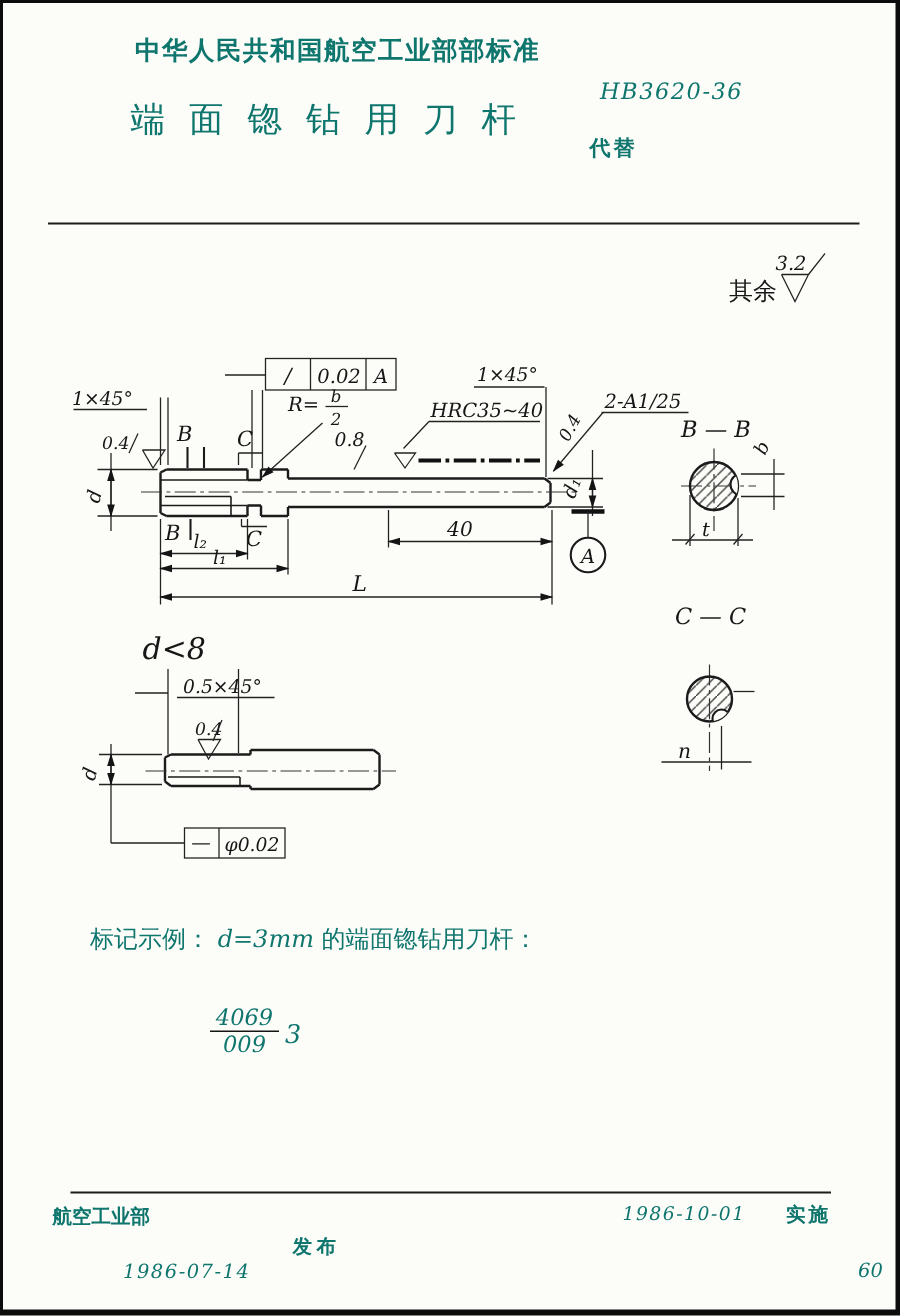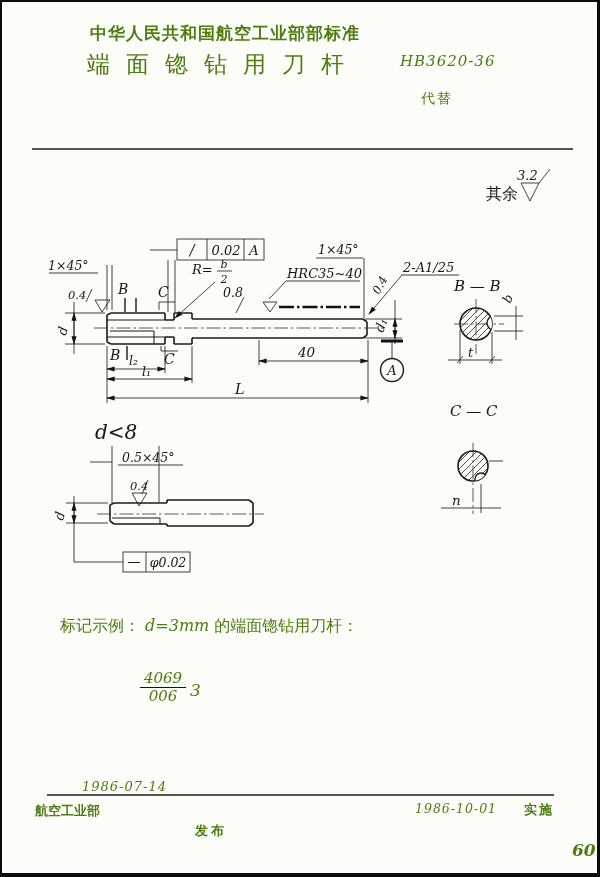--- a/index.html
+++ b/index.html
@@ -1,41 +1,41 @@
 <!DOCTYPE html>
 <html><head>
 <meta charset="utf-8">
 <style>
   html,body{margin:0;padding:0;background:#777;}
   .page{
     position:relative;width:600px;height:877px;margin:0 auto;
     background:#fcfcf9;box-sizing:border-box;
     border:solid #0c0c0c;border-width:2px 3px 4px 2px;
     overflow:hidden;
-    font-family:"DejaVu Sans",sans-serif;color:#4d7c0f;
+    font-family:"DejaVu Sans",sans-serif;color:#0f766e;
   }
   .abs{position:absolute;}
   .cnbold{font-family:"DejaVu Sans",sans-serif;font-weight:bold;}
   .hand{font-family:"DejaVu Serif",serif;font-style:italic;}
   .org-line{left:88px;top:20px;font-size:17px;letter-spacing:1px;}
-  .title{left:85px;top:47px;font-size:23px;letter-spacing:16px;font-family:"DejaVu Serif",serif;}
+  .title{left:85px;top:62px;font-size:23px;letter-spacing:16px;font-family:"DejaVu Serif",serif;}
   .stdno{left:398px;top:50px;font-size:15px;letter-spacing:1px;}
-  .supersede{left:419px;top:88px;font-size:14px;letter-spacing:2px;font-family:"DejaVu Serif",serif;}
+  .supersede{left:391px;top:88px;font-size:14px;letter-spacing:2px;font-family:"DejaVu Serif",serif;font-weight:bold;}
   .notes1{left:58px;top:618px;font-size:17px;}
   .notes2{left:58px;top:614px;font-size:16px;text-align:right;}
   .notes1 .val,.notes2 .val{font-size:16px;}
   .frac{left:138px;top:668px;width:46px;text-align:center;font-size:15px;line-height:16px;}
   .frac .num{border-bottom:1.6px solid #141414;padding-bottom:1px;}
   .frac-suffix{left:188px;top:678px;font-size:17px;}
   .ft-issuer{left:33px;top:800px;font-size:13px;}
-  .ft-idate{left:80px;top:777px;font-size:13px;letter-spacing:1px;}
+  .ft-idate{left:80px;top:839px;font-size:13px;letter-spacing:1px;}
   .ft-publish{left:193px;top:800px;font-size:13px;letter-spacing:3px;margin-top:20px;}
   .ft-edate{left:413px;top:799px;font-size:12.5px;letter-spacing:1px;}
   .ft-impl{left:522px;top:799px;font-size:13px;letter-spacing:2px;}
-  .pageno{left:570px;top:838px;font-size:17px;font-weight:bold;}
+  .pageno{left:570px;top:838px;font-size:13px;}
   svg{position:absolute;left:0;top:0;}
   svg text{font-family:"DejaVu Serif",serif;font-style:italic;fill:#161616;}
   svg text.cn{font-family:"DejaVu Sans",sans-serif;font-style:normal;}
   .ol{stroke:#1b1b1b;stroke-width:1.6;fill:none;}
   .in{stroke:#1b1b1b;stroke-width:1.05;fill:none;}
   .th{stroke:#222;stroke-width:0.85;fill:none;}
   .tk{stroke:#1b1b1b;stroke-width:1.4;fill:none;}
   .cl{stroke:#333;stroke-width:0.8;fill:none;stroke-dasharray:14 3 2.5 3;}
   .hz{stroke:#111;stroke-width:2.6;fill:none;stroke-dasharray:15 3 2.5 3;}
   .bar{stroke:#111;stroke-width:3;fill:none;}
@@ -279,21 +279,21 @@
     </g>
   </svg>
 
   <div class="abs notes2">
     <span>标记示例：</span>
     <span class="hand val">d=3mm</span>
     <span>的端面锪钻用刀杆：</span>
   </div>
   <div class="abs frac hand">
     <div class="num">4069</div>
-    <div>006</div>
+    <div>009</div>
   </div>
   <div class="abs frac-suffix hand">3</div>
 
   <div class="abs ft-issuer cnbold">航空工业部</div>
   <div class="abs ft-idate hand">1986-07-14</div>
   <div class="abs ft-publish cnbold">发布</div>
   <div class="abs ft-edate hand">1986-10-01</div>
   <div class="abs ft-impl cnbold">实施</div>
   <div class="abs pageno hand">60</div>
 

